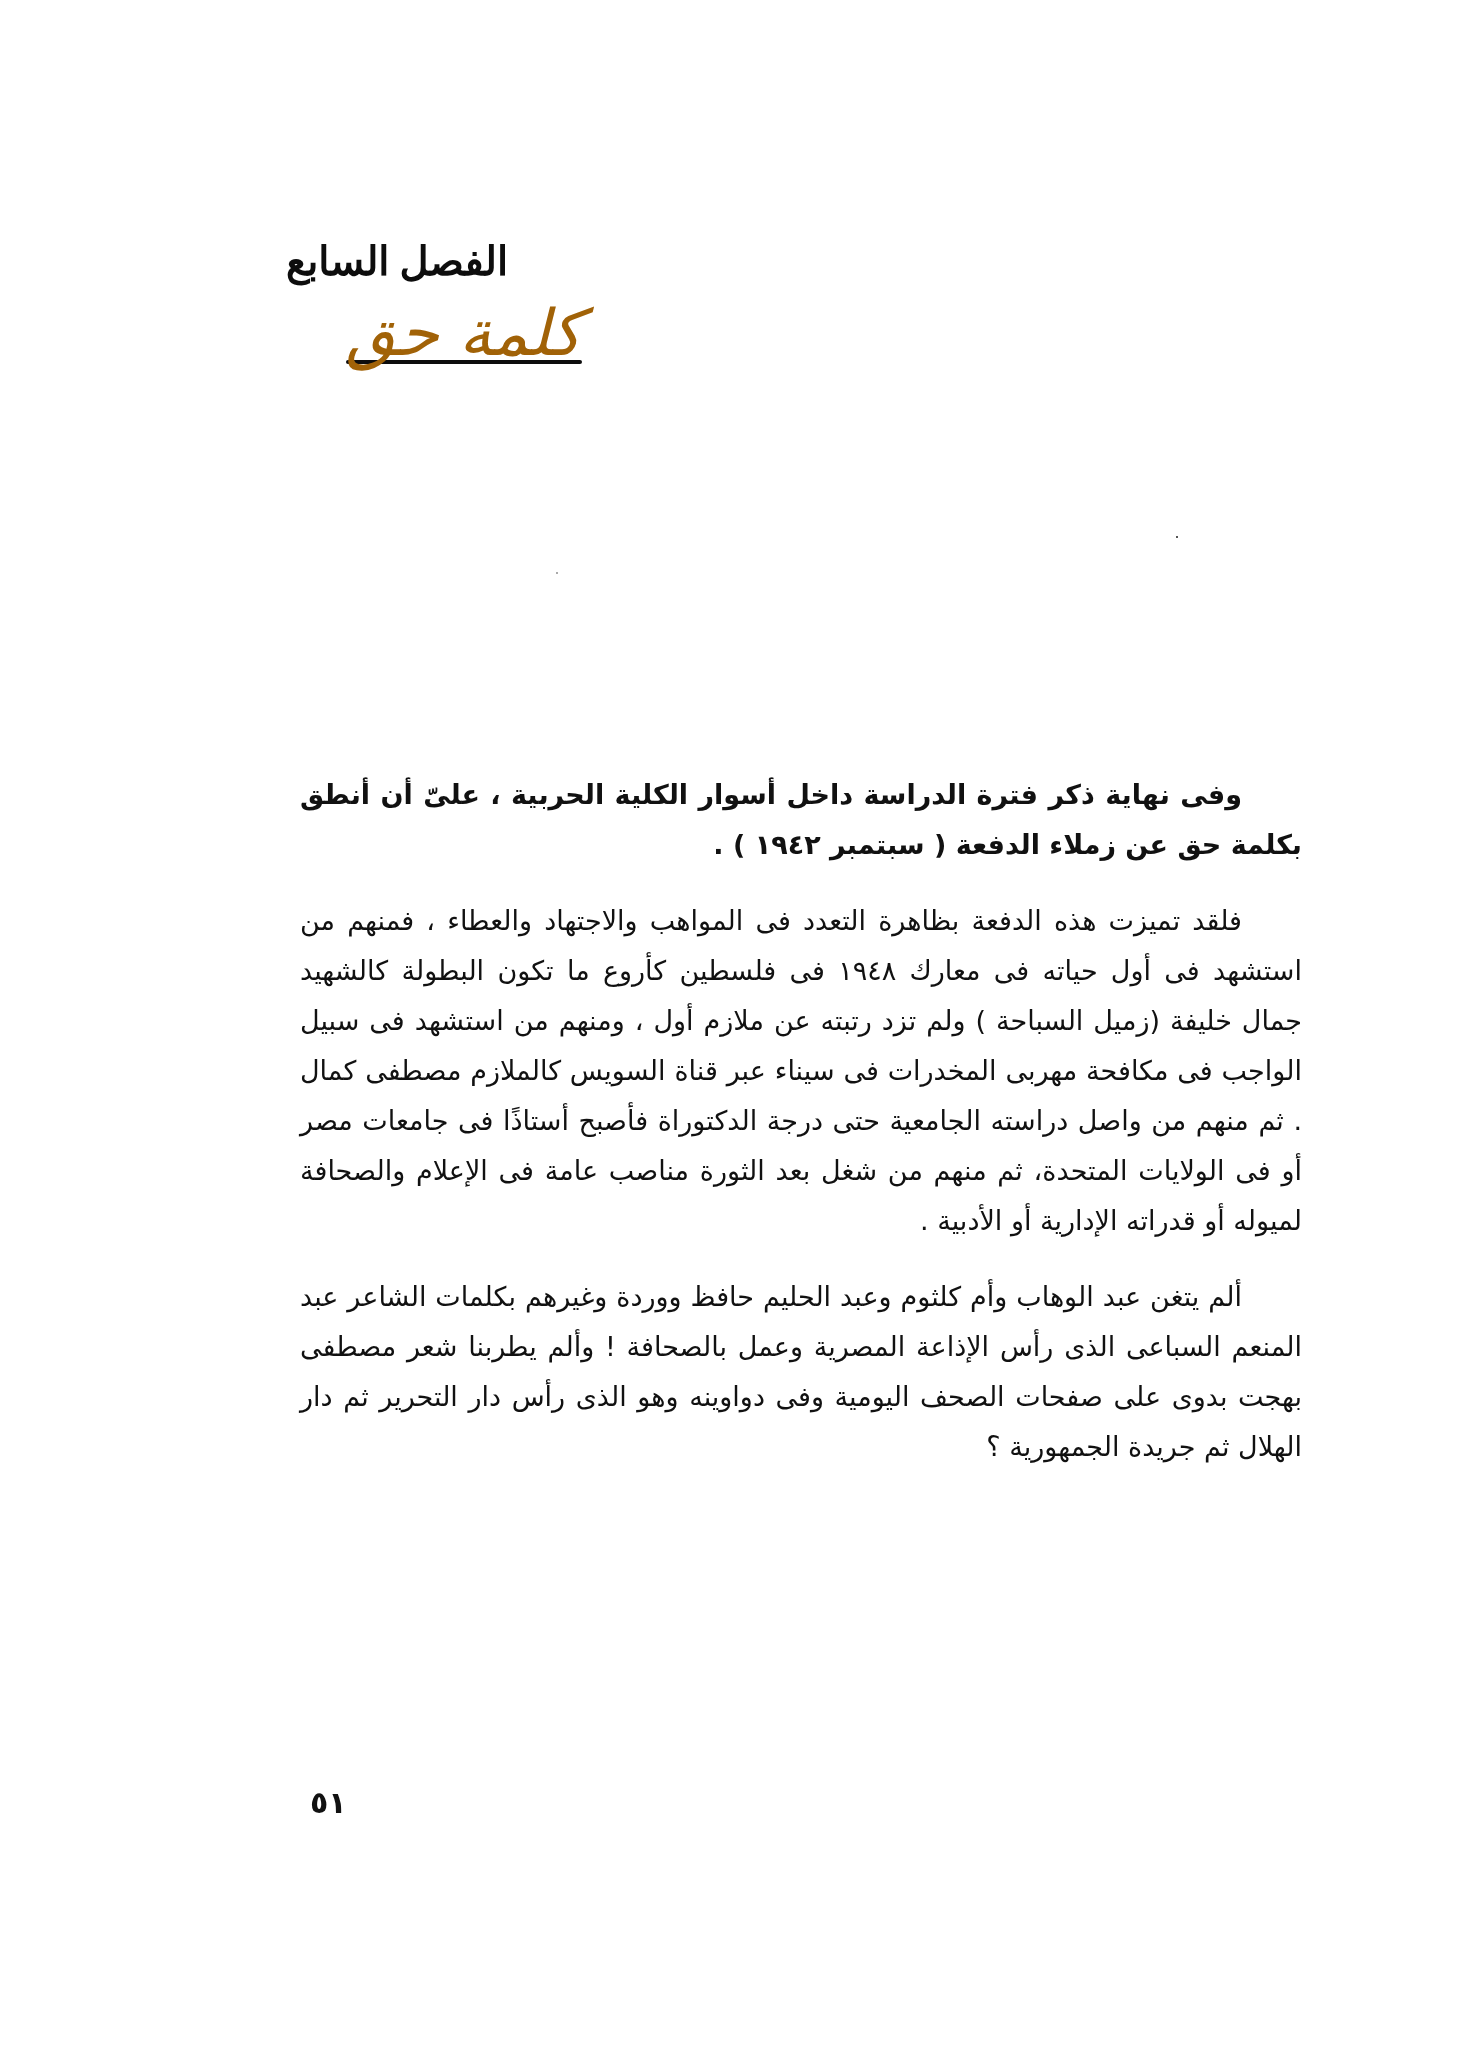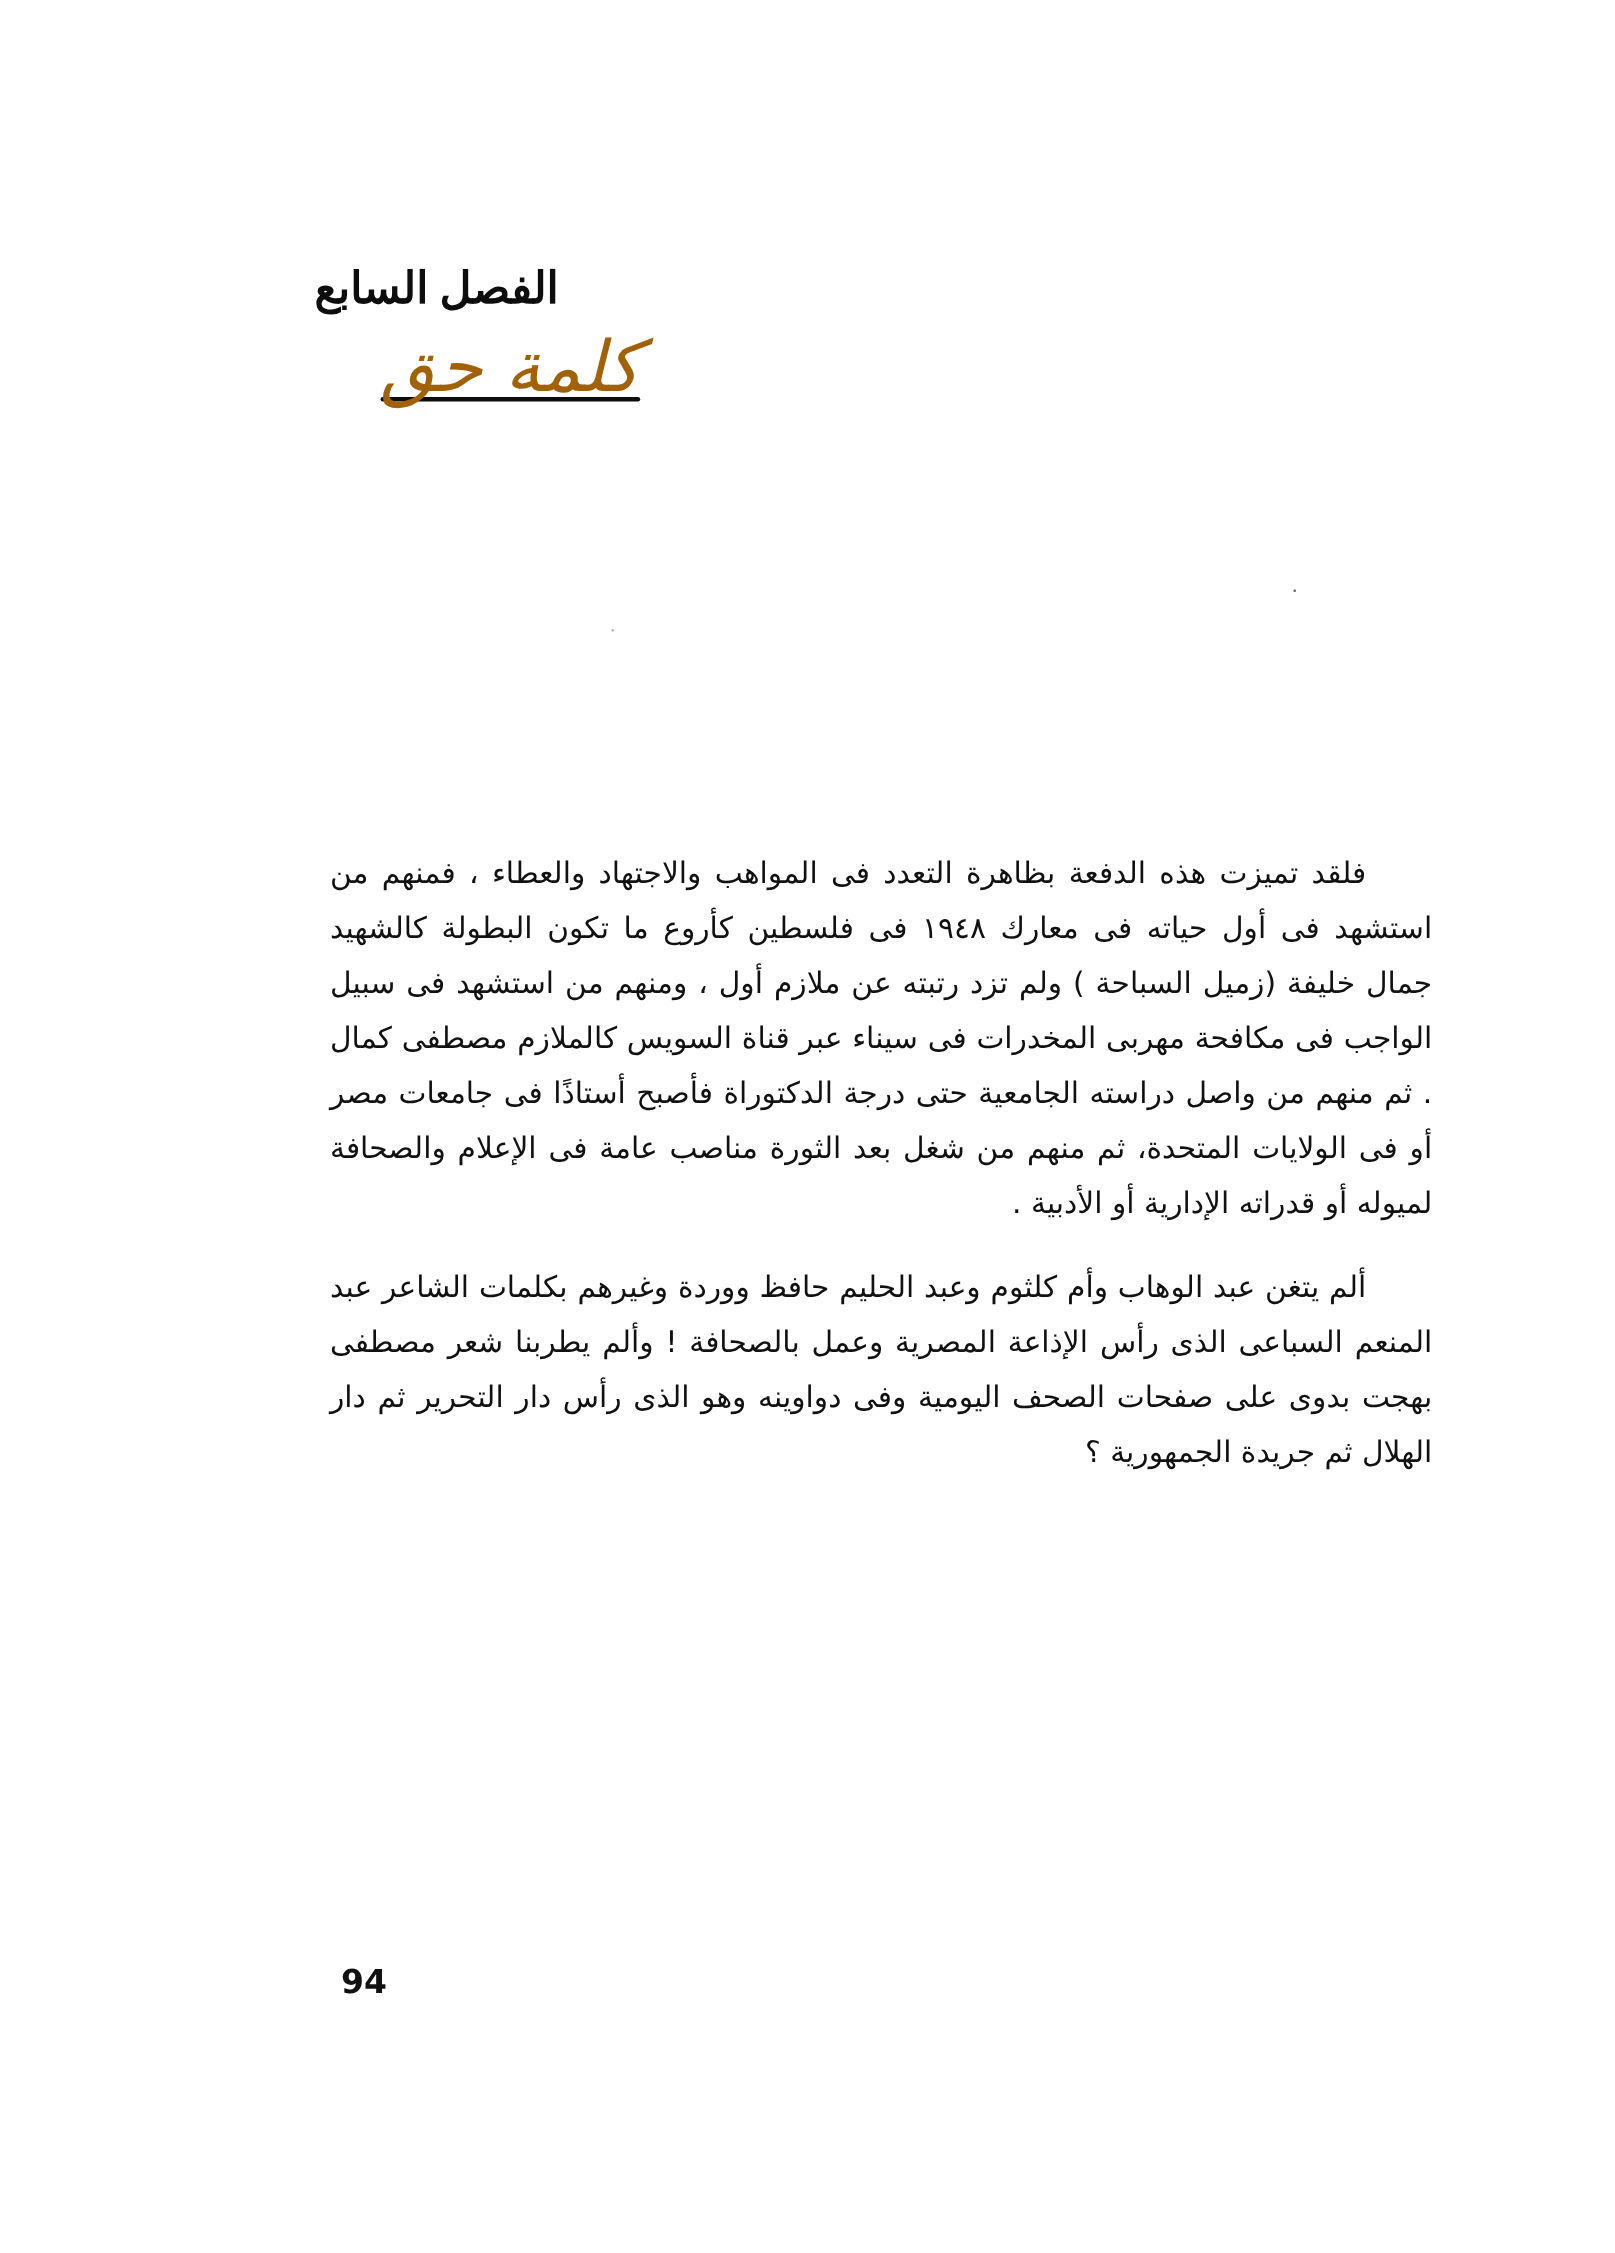--- a/index.html
+++ b/index.html
@@ -42,17 +42,18 @@
 
 <div class="chapter-title">
   <span>كلمة حق</span>
   <span class="underline"></span>
 </div>
 
 <div class="speck" style="left:1176px; top:536px;"></div>
 <div class="speck" style="left:556px; top:572px; background:#aaa;"></div>
 
 <div class="body-text">
+  <p class="para bold indent">وفى نهاية ذكر فترة الدراسة داخل أسوار الكلية الحربية ، علىّ أن أنطق بكلمة حق عن زملاء الدفعة ( سبتمبر ١٩٤٢ ) .</p>
   <p class="para indent">فلقد تميزت هذه الدفعة بظاهرة التعدد فى المواهب والاجتهاد والعطاء ، فمنهم من استشهد فى أول حياته فى معارك ١٩٤٨ فى فلسطين كأروع ما تكون البطولة كالشهيد جمال خليفة (زميل السباحة ) ولم تزد رتبته عن ملازم أول ، ومنهم من استشهد فى سبيل الواجب فى مكافحة مهربى المخدرات فى سيناء عبر قناة السويس كالملازم مصطفى كمال . ثم منهم من واصل دراسته الجامعية حتى درجة الدكتوراة فأصبح أستاذًا فى جامعات مصر أو فى الولايات المتحدة، ثم منهم من شغل بعد الثورة مناصب عامة فى الإعلام والصحافة لميوله أو قدراته الإدارية أو الأدبية .</p>
   <p class="para indent">ألم يتغن عبد الوهاب وأم كلثوم وعبد الحليم حافظ ووردة وغيرهم بكلمات الشاعر عبد المنعم السباعى الذى رأس الإذاعة المصرية وعمل بالصحافة ! وألم يطربنا شعر مصطفى بهجت بدوى على صفحات الصحف اليومية وفى دواوينه وهو الذى رأس دار التحرير ثم دار الهلال ثم جريدة الجمهورية ؟</p>
 </div>
 
-<div class="page-number">94</div>
+<div class="page-number">٥١</div>
 
 </body></html>

